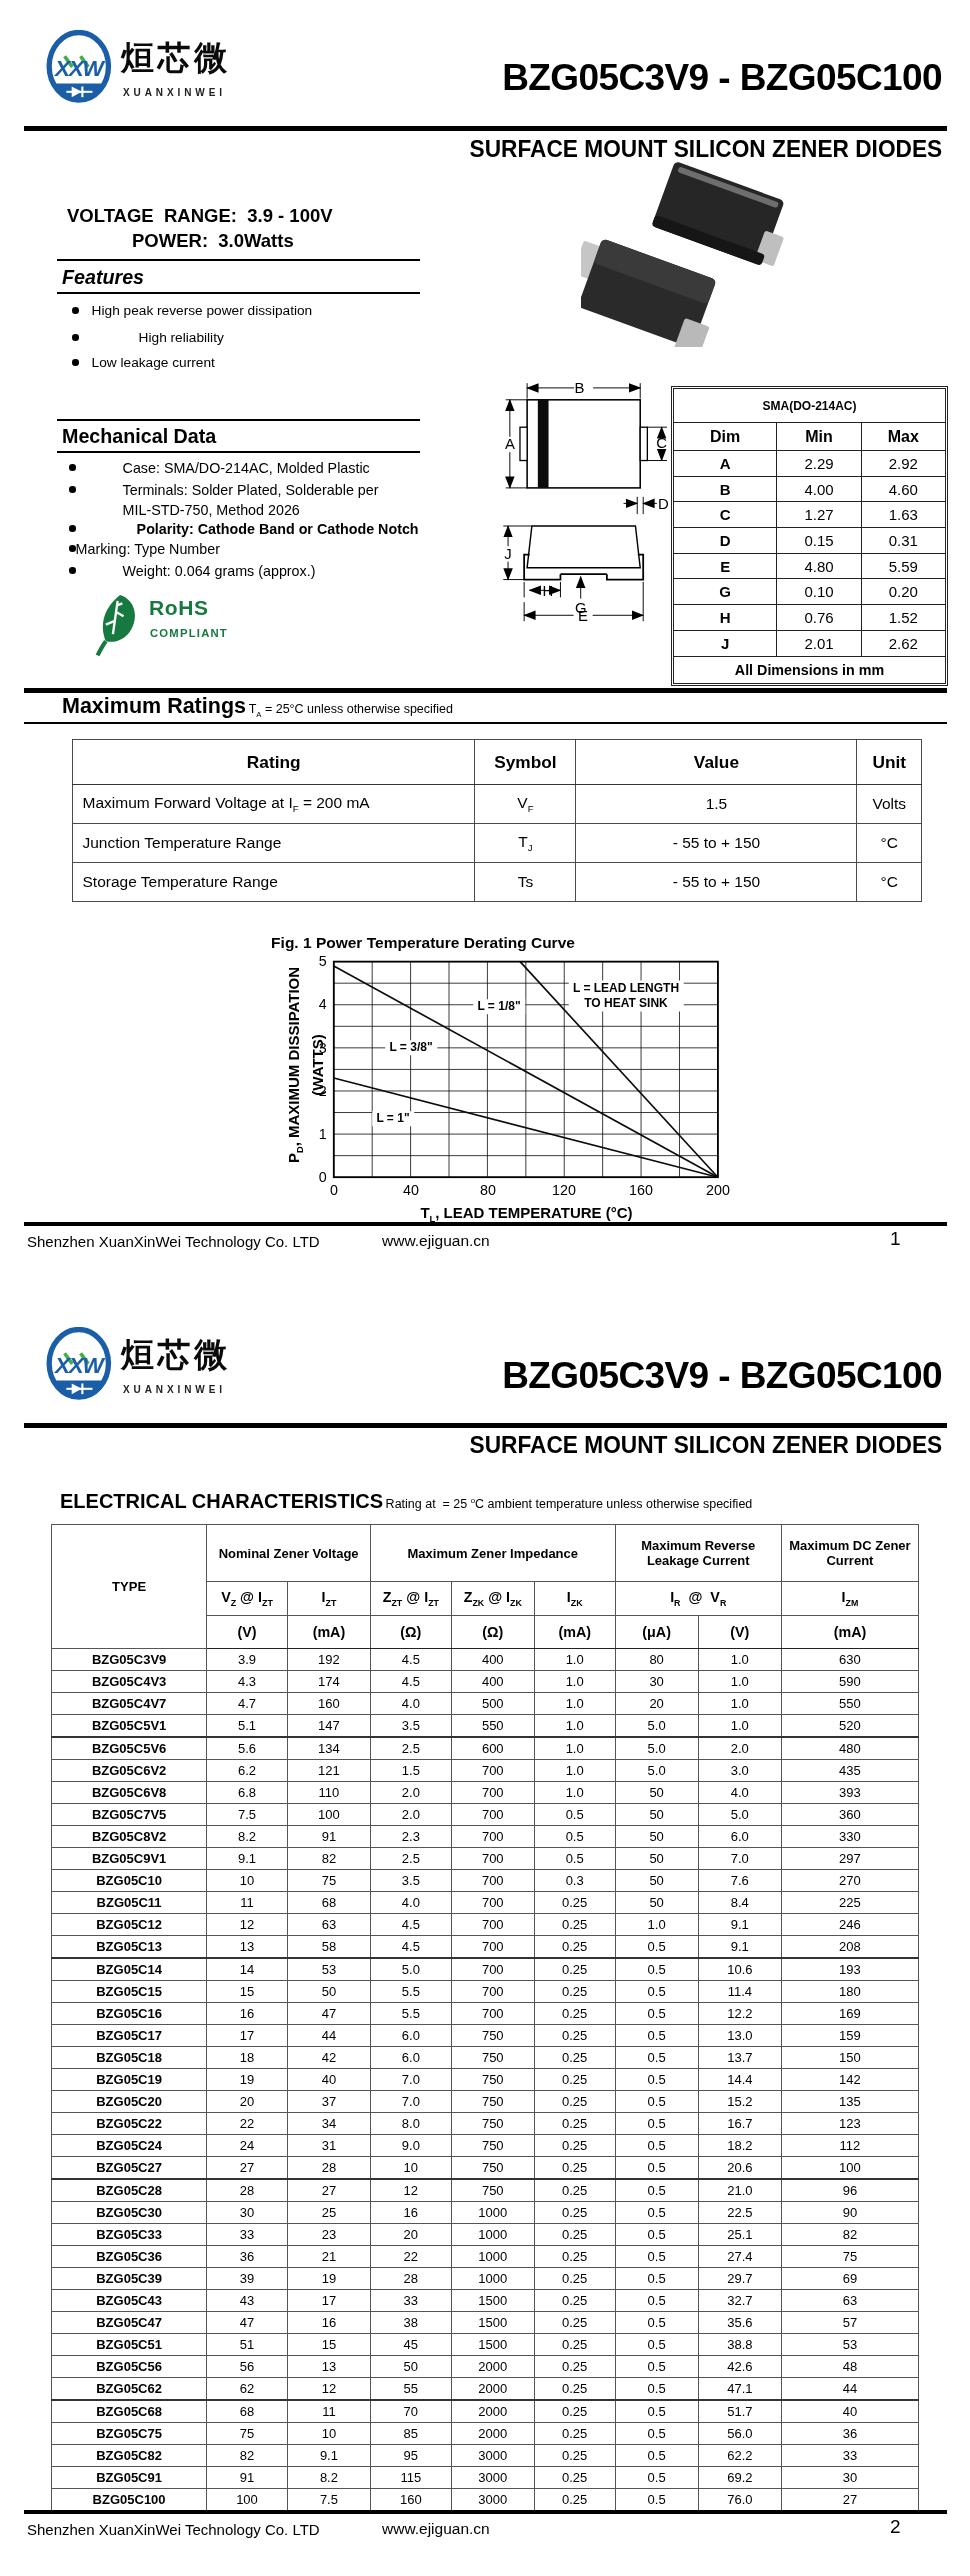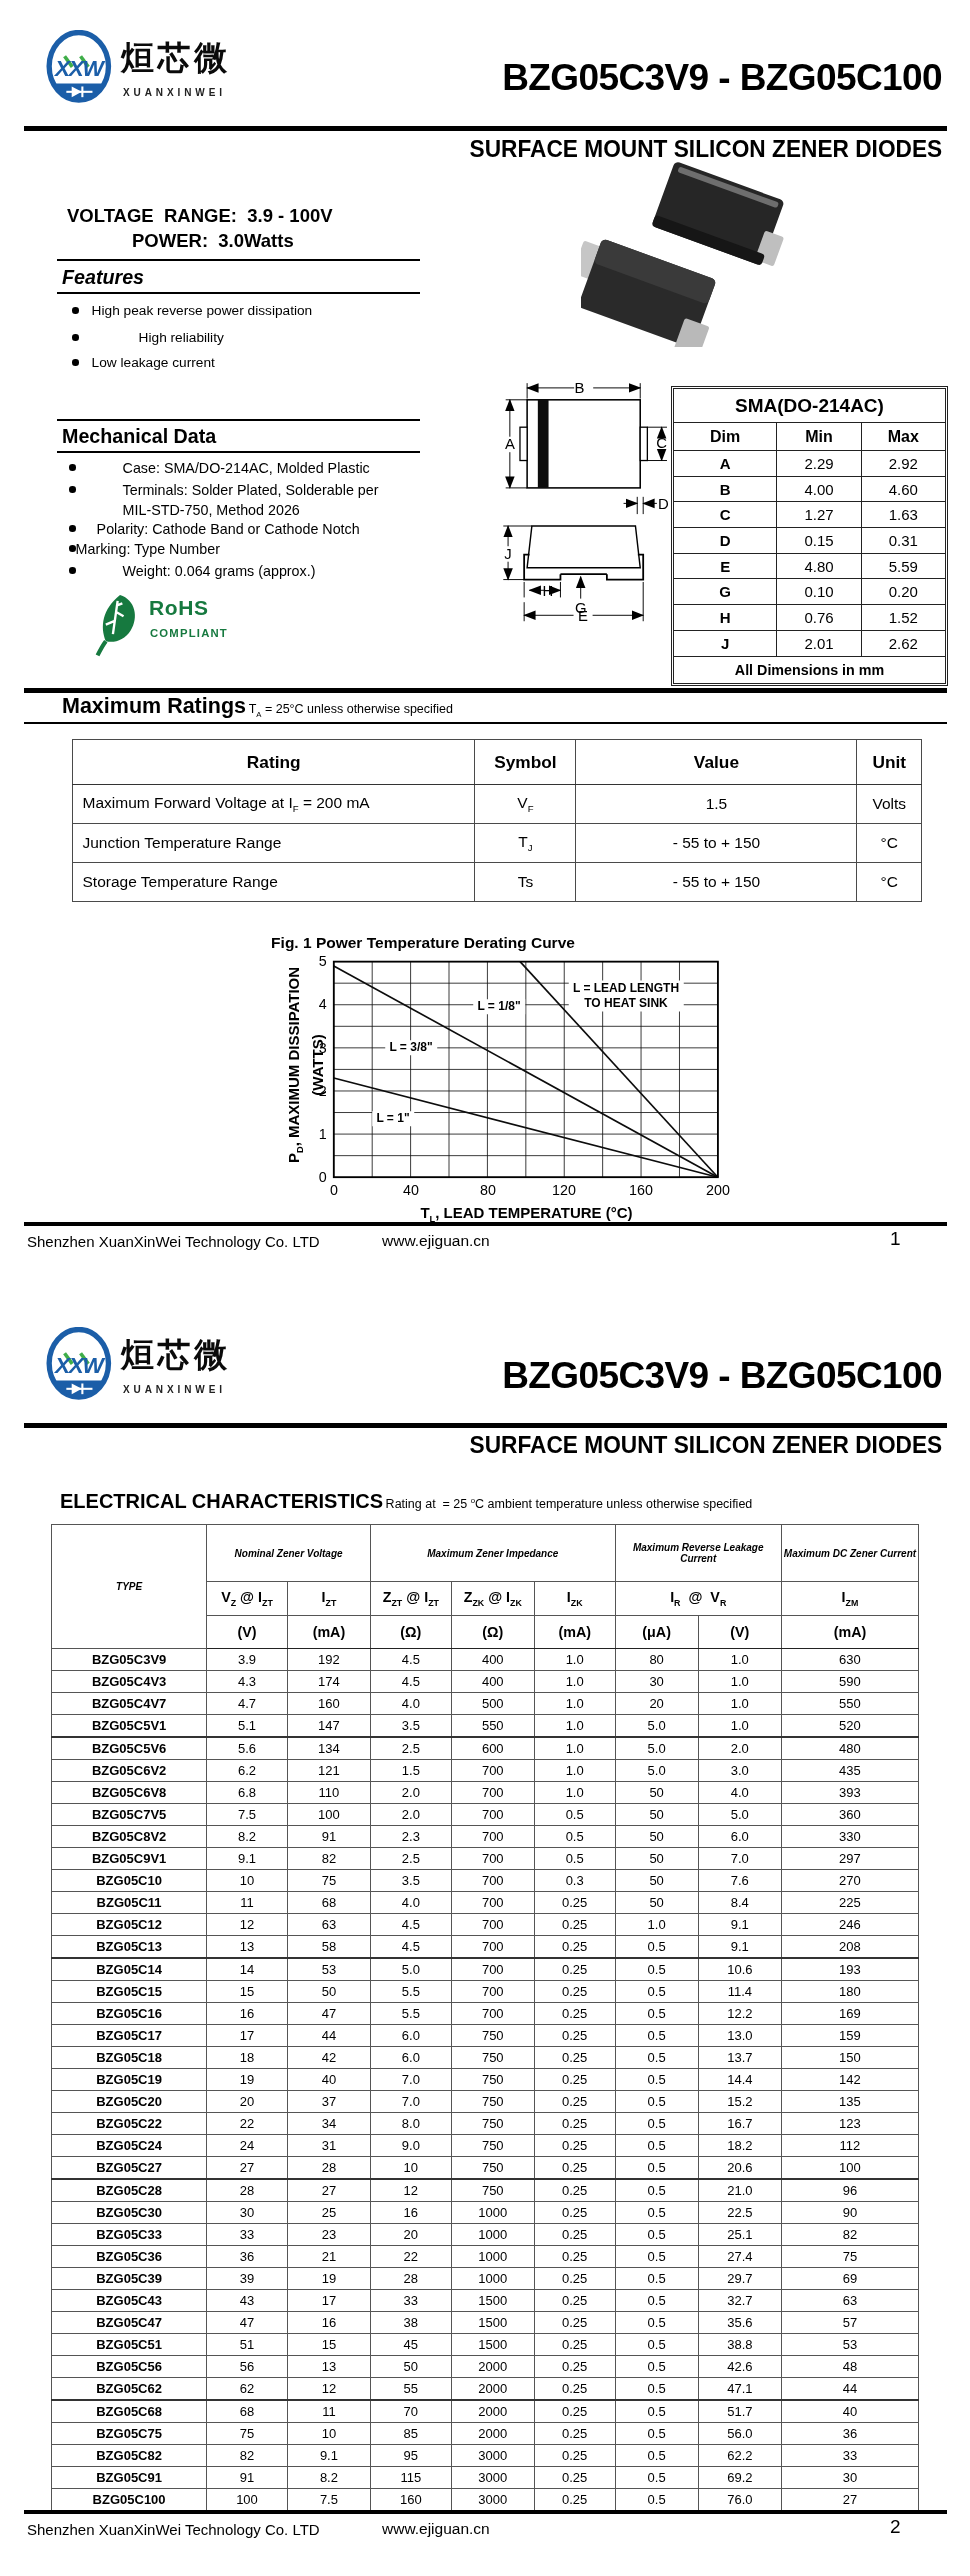--- a/index.html
+++ b/index.html
@@ -20,35 +20,35 @@
   .bullet{position:absolute;display:flex;align-items:flex-start;}
   .bullet .dot{width:6.6px;height:6.6px;border-radius:50%;background:#000;flex:0 0 6.6px;margin-top:5.4px;}
   .b-text{font-size:13.7px;line-height:18px;}
   .mech .b-text{font-size:14.3px;line-height:19.7px;}
   .rohs-name{font-size:21px;font-weight:bold;color:#16793f;line-height:26px;letter-spacing:0.6px;}
   .rohs-sub{font-size:11.3px;font-weight:bold;color:#16793f;letter-spacing:1.2px;}
   
   table{border-collapse:collapse;table-layout:fixed;}
   .dimt{width:273px;border:1.5px solid #222;outline:1.2px solid #222;outline-offset:1.8px;background:#fff;}
   .dimt th,.dimt td{border:1.1px solid #222;text-align:center;}
-  .dimt .t-title{font-size:19px;font-weight:bold;height:31px;}
+  .dimt .t-title{font-size:12px;font-weight:bold;height:31px;}
   .dimt th{font-size:16px;height:25px;}
   .dimt td{font-size:15px;height:22.7px;}
   .dimt td:first-child{font-weight:bold;}
   .dimt .t-foot{font-size:14.3px;font-weight:bold;height:24px;}
   
   .ratings{width:850px;border:1.8px solid #333;}
   .ratings th{border:1.2px solid #4a4a4a;font-size:17.3px;height:42px;}
   .ratings td{border:1.2px solid #4a4a4a;font-size:15.5px;height:36px;text-align:center;}
   .ratings thead th{border-bottom:1.8px solid #333;}
   .ratings td:first-child{text-align:left;padding-left:9.5px;}
   
   .elec{width:868px;border:1.8px solid #222;}
   .elec th{border:0.9px solid #555;font-weight:bold;font-size:14.3px;padding:1.2px;}
-  .elec thead tr:first-child th{height:54px;font-size:10px;font-style:italic;}
+  .elec thead tr:first-child th{height:54px;font-size:13px;}
   .elec thead tr:nth-child(2) th{height:30px;}
   .elec thead tr:nth-child(3) th{height:30px;}
   .elec thead tr:last-child th{border-bottom:1.5px solid #222;}
   .elec td{border:0.9px solid #555;font-size:13px;text-align:center;height:21px;padding:0;}
   .elec td:first-child{font-weight:bold;}
   .elec tbody tr:nth-child(4),.elec tbody tr:nth-child(14),
   .elec tbody tr:nth-child(24),.elec tbody tr:nth-child(34){border-bottom:2.1px solid #333;}
   .ec-head{font-size:20px;font-weight:bold;}
   .ec-note{font-size:12.5px;font-weight:normal;}
   .mr-note{font-size:12.5px;font-weight:normal;}
@@ -117,21 +117,21 @@
   <div class="bullet mech" style="left:69px;top:459px;width:334px;">
       <span class="dot"></span>
       <span class="b-text" style="margin-left:47px;">Case: SMA/DO-214AC, Molded Plastic</span>
     </div>
   <div class="bullet mech" style="left:69px;top:481px;width:325px;">
       <span class="dot"></span>
       <span class="b-text" style="margin-left:47px;width:268px;">Terminals: Solder Plated, Solderable per MIL-STD-750, Method 2026</span>
     </div>
   <div class="bullet mech" style="left:69px;top:520px;width:370px;">
       <span class="dot"></span>
-      <span class="b-text" style="margin-left:21px;">Polarity: Cathode Band or Cathode Notch</span>
+      <span class="b-text" style="margin-left:61px;font-weight:bold;">Polarity: Cathode Band or Cathode Notch</span>
     </div>
   <div class="bullet mech" style="left:69px;top:540px;width:334px;">
       <span class="dot"></span>
       <span class="b-text" style="">Marking: Type Number</span>
     </div>
   <div class="bullet mech" style="left:69px;top:562px;width:334px;">
       <span class="dot"></span>
       <span class="b-text" style="margin-left:47px;">Weight: 0.064 grams (approx.)</span>
     </div>
 

